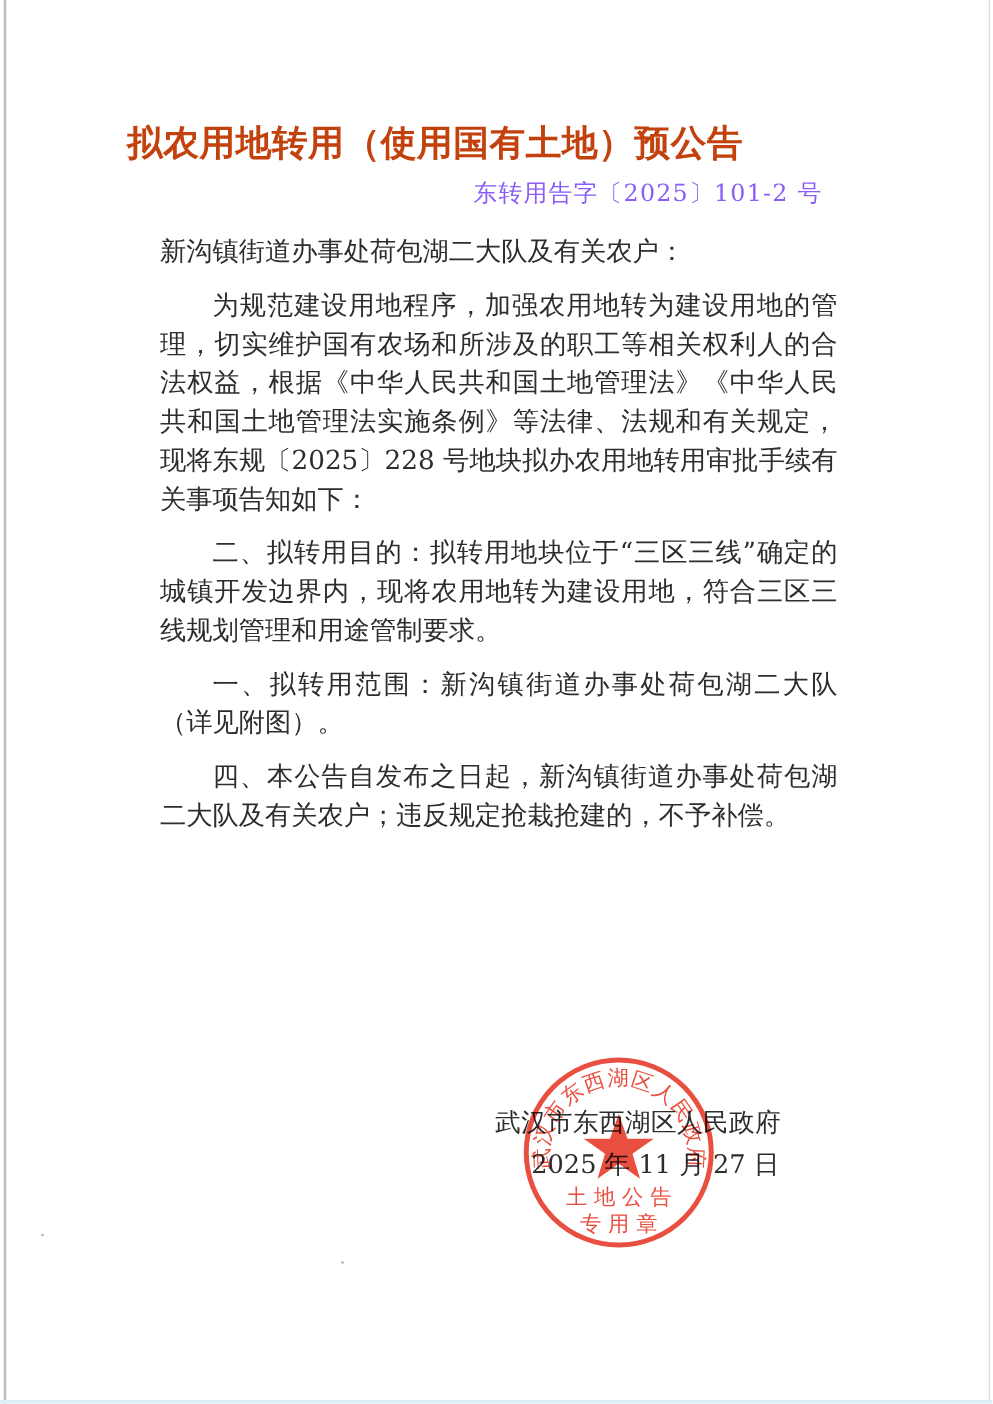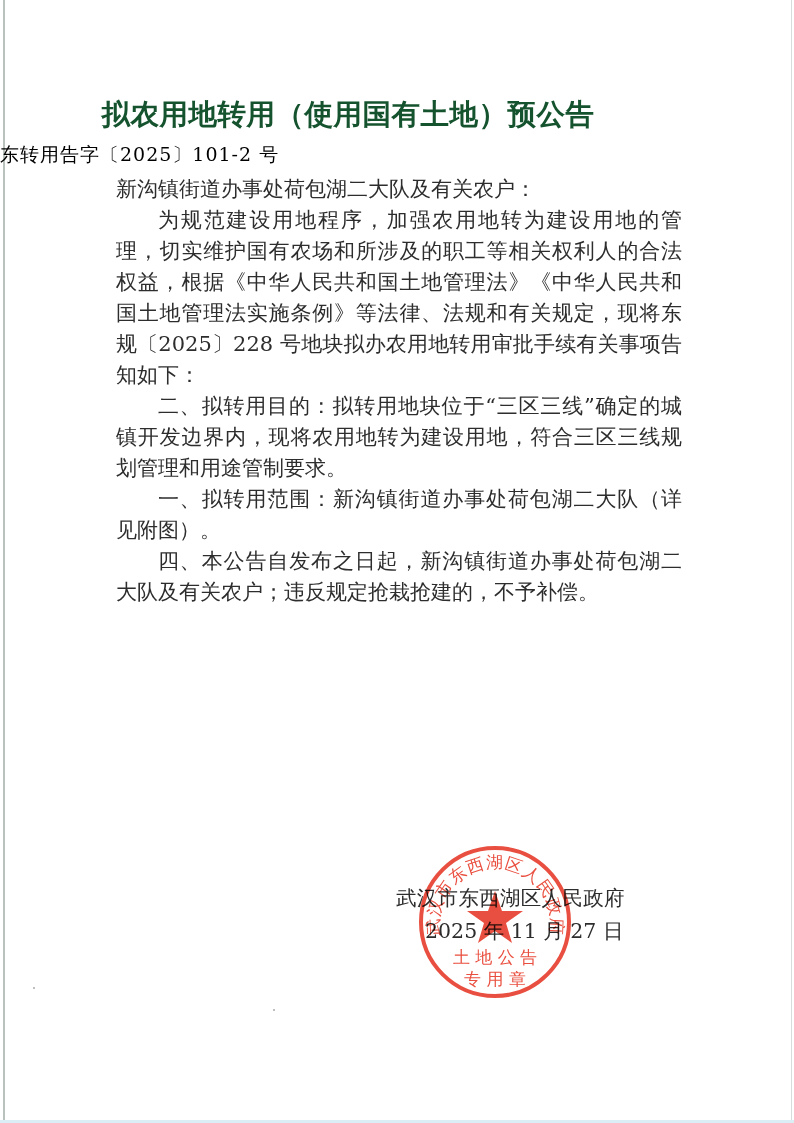--- a/index.html
+++ b/index.html
@@ -3,26 +3,26 @@
 <meta charset="utf-8">
 <style>
   html, body { margin: 0; padding: 0; background: #ffffff; }
   body { width: 794px; height: 1123px; position: relative; overflow: hidden;
          font-family: "DejaVu Serif", "Liberation Serif", serif; color: #2a2a2a; }
   .edge-left { position: absolute; left: 3px; top: 0; width: 2px; height: 1123px; background: #b9c2bd; }
   .edge-right { position: absolute; right: 2px; top: 0; width: 1px; height: 1123px; background: #d8dcda; }
   .edge-bottom { position: absolute; left: 0; bottom: 0; width: 794px; height: 3px; background: #dceef5; }
   .title { position: absolute; top: 96px; left: 0; width: 696px; text-align: center;
            font-family: "DejaVu Sans", "Liberation Sans", sans-serif; font-weight: bold;
-           font-size: 28.5px; letter-spacing: 0.5px; color: #14532d; }
-  .docno { position: absolute; top: 142px; left: 0; width: 658px; text-align: left;
-           font-size: 19px; color: #000000; letter-spacing: 1px; }
+           font-size: 28.5px; letter-spacing: 0.5px; color: #c2410c; }
+  .docno { position: absolute; top: 142px; left: 0; width: 658px; text-align: right;
+           font-size: 19px; color: #8b5cf6; letter-spacing: 1px; }
   .body { position: absolute; top: 174px; left: 116px; width: 566px; font-size: 21px;
           line-height: 31px; color: #2d2d2d; text-align: justify; }
-  .body p { margin: 0; }
+  .body p { margin: 12px; }
   .indent { text-indent: 2em; }
   .sign { position: absolute; left: 396px; top: 884px; font-size: 20.5px; color: #2d2d2d; letter-spacing: 0.3px; z-index: 2; }
   .date { position: absolute; left: 425px; top: 917px; font-size: 20.5px; color: #2d2d2d; z-index: 2; }
   .stamp { position: absolute; left: 417px; top: 843px; width: 156px; height: 158px; z-index: 3; mix-blend-mode: multiply; opacity: 0.92; }
   .speck { position: absolute; width: 2px; height: 2px; background: #aaa; border-radius: 1px; }
 </style>
 </head>
 <body>
 
 <div class="edge-left"></div>

